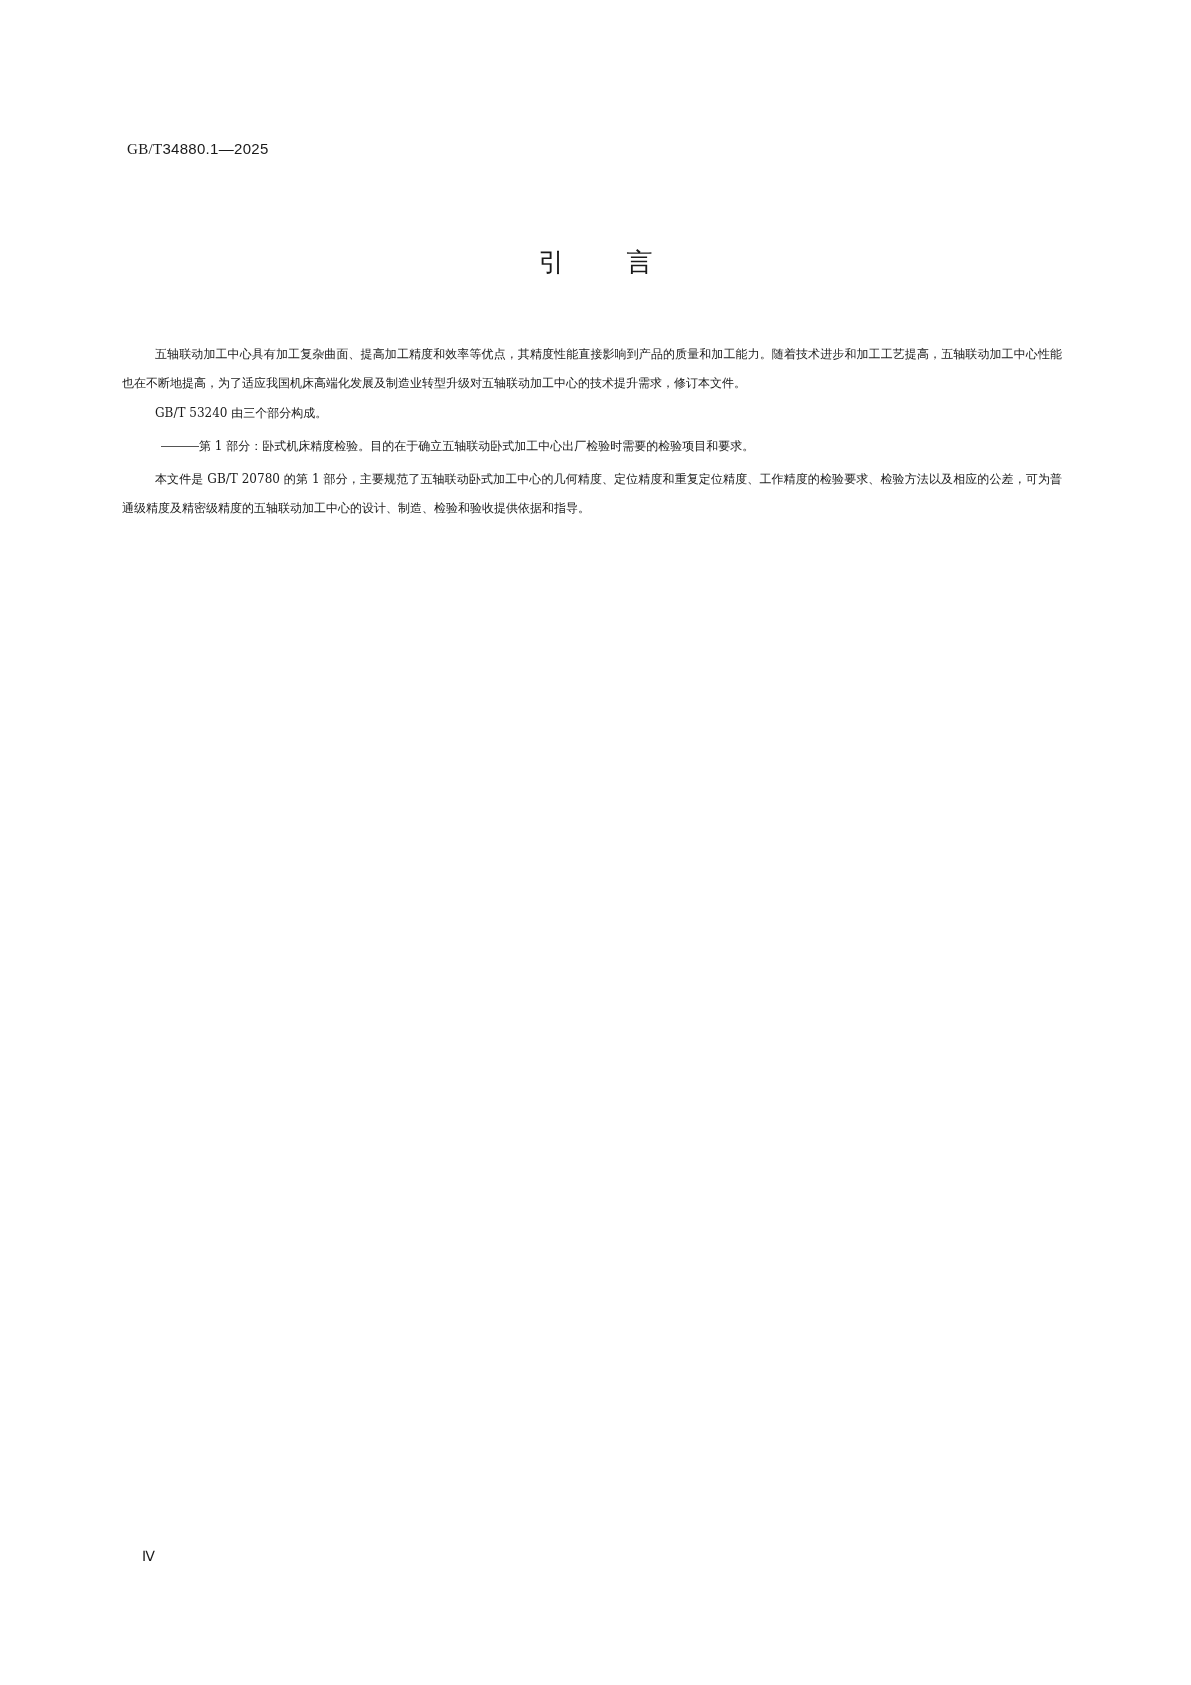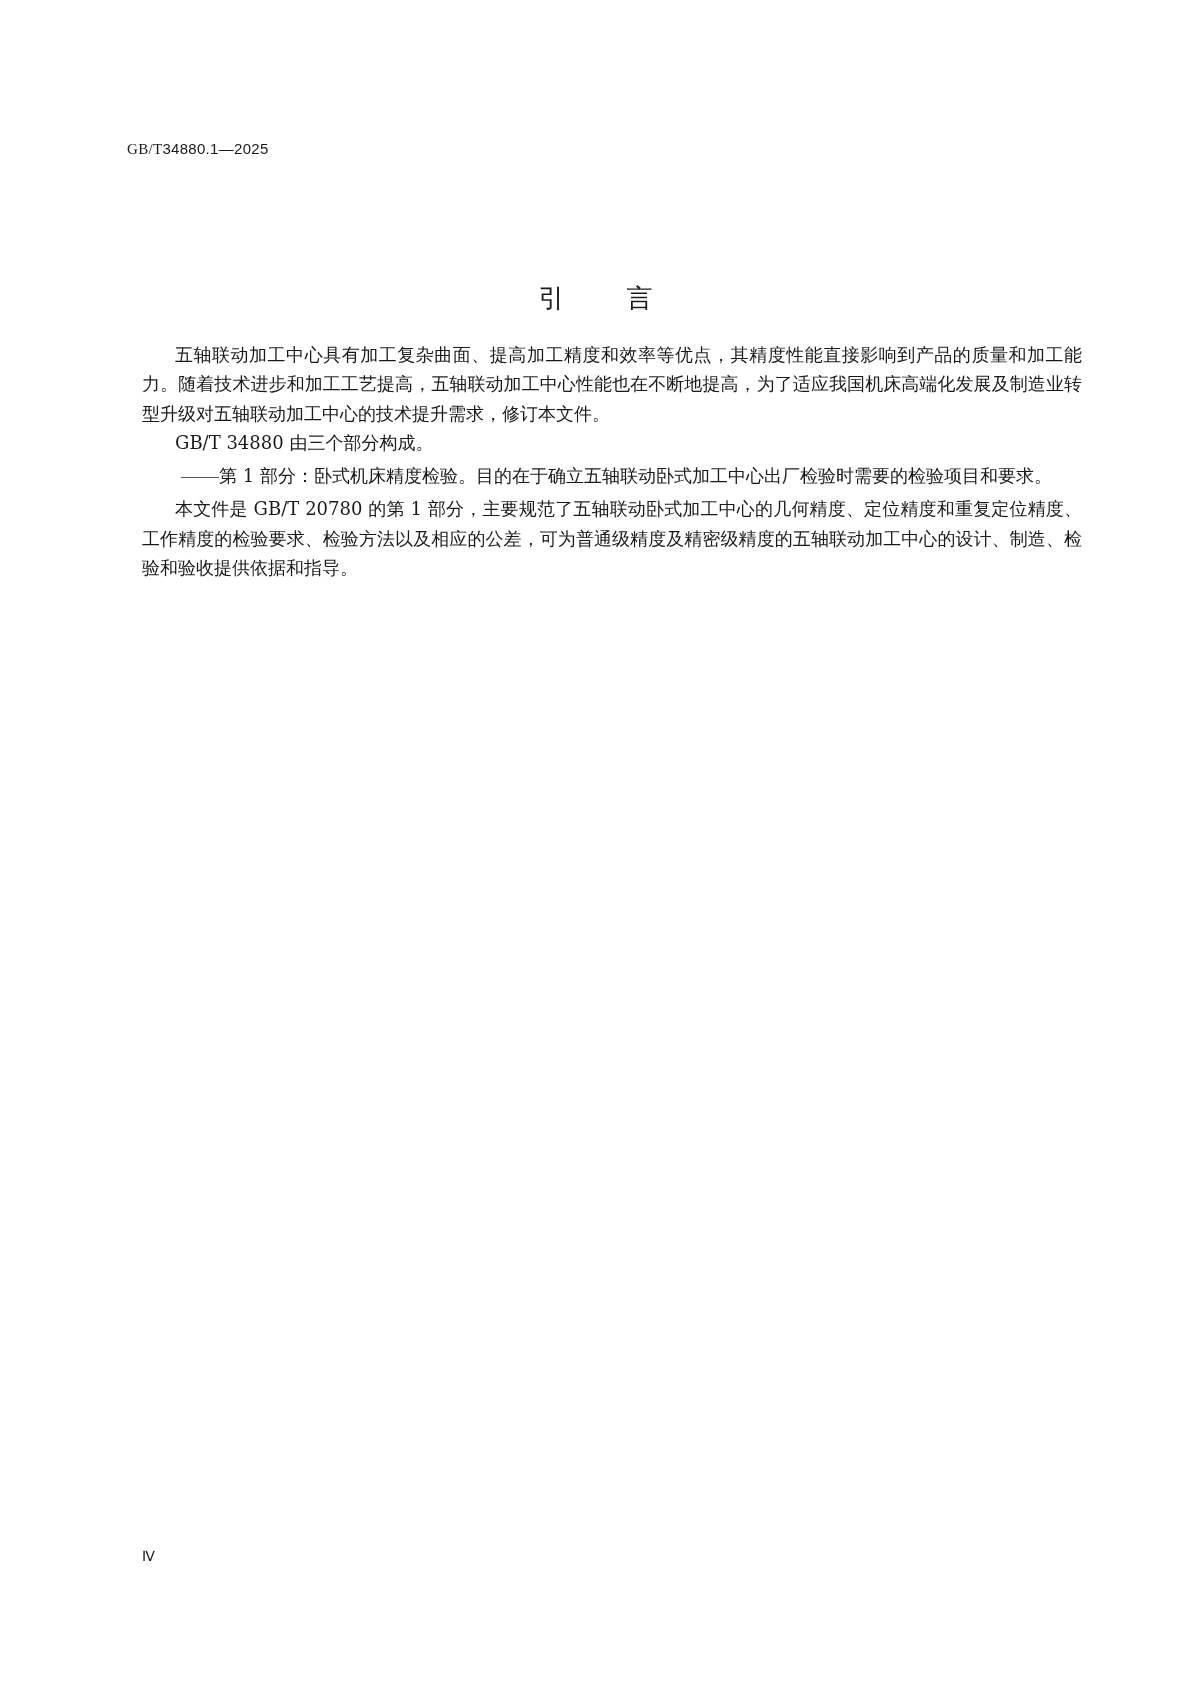--- a/index.html
+++ b/index.html
@@ -1,37 +1,37 @@
 <!DOCTYPE html>
 <html><head>
 <meta charset="utf-8">
 <style>
   html, body { margin:0; padding:0; background:#ffffff; }
   body { width:1191px; height:1685px; position:relative; overflow:hidden; color:#1a1a1a; }
   .header { position:absolute; left:127px; top:140px; font-size:15px; letter-spacing:0.3px; }
   .header .prefix { font-family:"Liberation Serif", serif; font-weight:normal; }
   .header .num { font-family:"Liberation Sans", sans-serif; }
   .title { position:absolute; left:0; top:245px; width:1191px; text-align:center;
-           font-family:"DejaVu Sans", sans-serif; font-size:26px; letter-spacing:62px; padding-left:62px; box-sizing:border-box;margin-top:36px; }
-  .body { position:absolute; left:142px; top:340px; width:940px;
-          font-family:"DejaVu Serif", serif; font-size:18px; line-height:29.3px; }
+           font-family:"DejaVu Sans", sans-serif; font-size:26px; letter-spacing:62px; padding-left:62px; box-sizing:border-box; }
+  .body { position:absolute; left:122px; top:340px; width:940px;
+          font-family:"DejaVu Serif", serif; font-size:12px; line-height:29.3px; }
   .p { text-indent:33px; margin:0; text-align:justify; text-justify:inter-character; }
   .dash { margin:4px; padding-left:70px; text-indent:-70px; text-align:justify; }
   .dash .d { display:inline-block; width:38px; border-top:1px solid #555; vertical-align:middle; margin-left:35px; margin-right:0; }
   .footer { position:absolute; left:142px; top:1548px; font-family:"Liberation Serif", serif; font-size:14px; }
 </style>
 </head>
 <body>
 
 <div class="header">
   <span class="prefix">GB/T</span><span class="num">34880.1—2025</span>
 </div>
 
 <div class="title">引言</div>
 
 <div class="body">
   <p class="p">五轴联动加工中心具有加工复杂曲面、提高加工精度和效率等优点，其精度性能直接影响到产品的质量和加工能力。随着技术进步和加工工艺提高，五轴联动加工中心性能也在不断地提高，为了适应我国机床高端化发展及制造业转型升级对五轴联动加工中心的技术提升需求，修订本文件。</p>
-  <p class="p">GB/T 34880 由三个部分构成。</p>
+  <p class="p">GB/T 53240 由三个部分构成。</p>
   <p class="dash"><span class="d"></span><span>第 1 部分：卧式机床精度检验。目的在于确立五轴联动卧式加工中心出厂检验时需要的检验项目和要求。</span></p>
   <p class="p">本文件是 GB/T 20780 的第 1 部分，主要规范了五轴联动卧式加工中心的几何精度、定位精度和重复定位精度、工作精度的检验要求、检验方法以及相应的公差，可为普通级精度及精密级精度的五轴联动加工中心的设计、制造、检验和验收提供依据和指导。</p>
 </div>
 
 <div class="footer">Ⅳ</div>
 
 </body></html>

